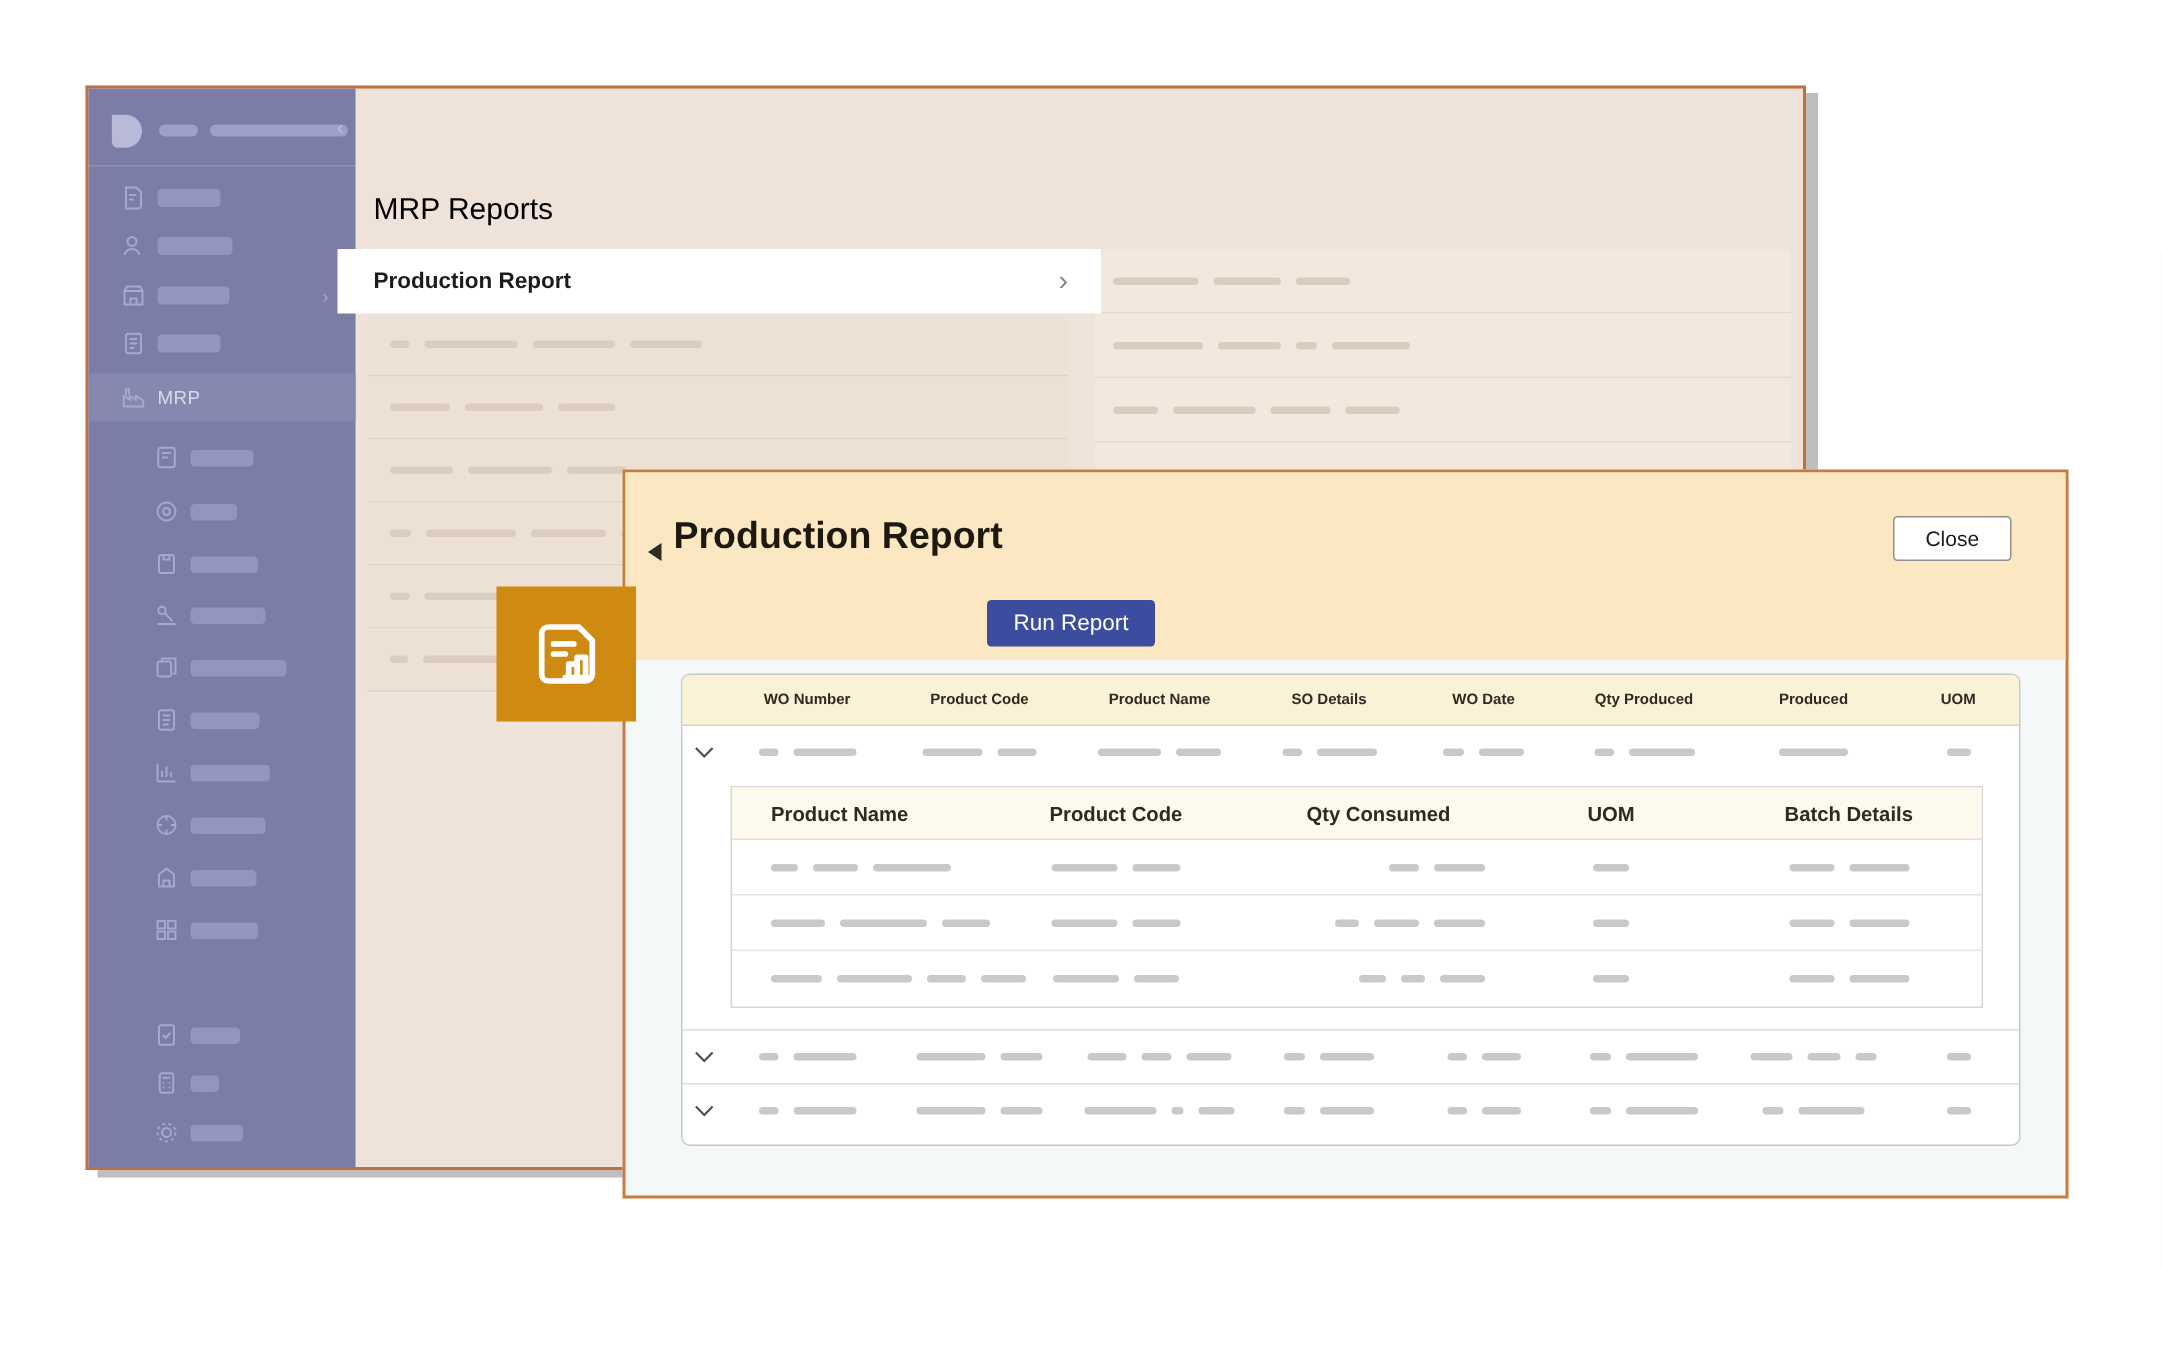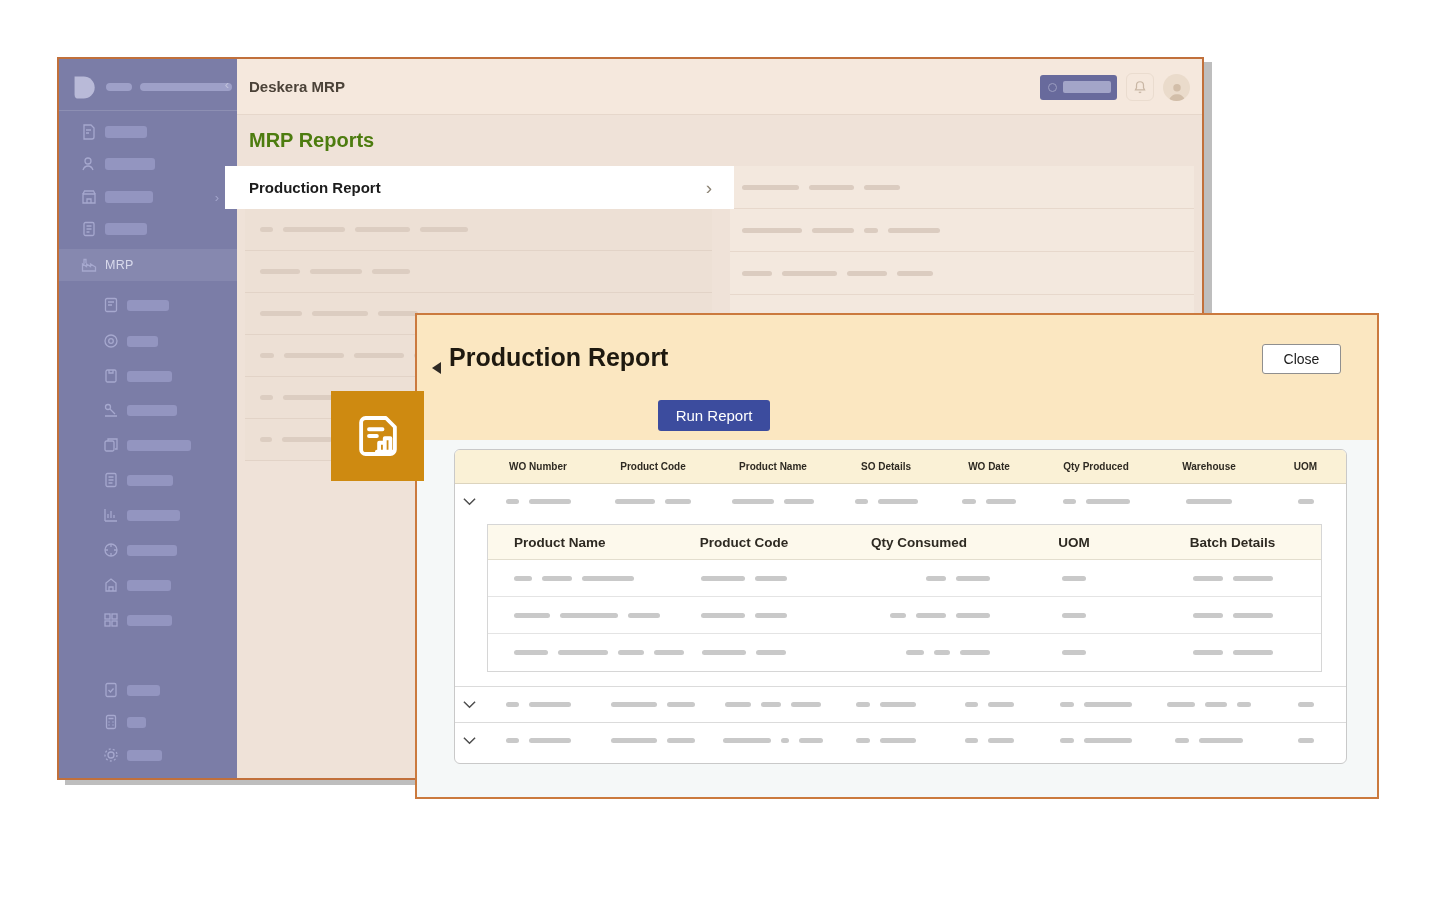--- a/index.html
+++ b/index.html
@@ -35,21 +35,21 @@
   
   .header-bar { left:178px; top:0; width:965px; height:56px; background:#F5E8DD; border-bottom:1px solid #E6D7CB; z-index:0; }
   .app-title { position:absolute; left:12px; top:19px; font-size:15px; font-weight:bold; color:#4B4238; }
   .hdr-right { position:absolute; right:12px; top:14px; display:flex; align-items:center; gap:9px; }
   .purple-btn { width:77px; height:25px; background:#686A9C; border-radius:3px; display:flex; align-items:center; gap:6px; padding-left:8px; }
   .purple-btn .dot { width:9px; height:9px; border:1px solid #9B9DC0; border-radius:50%; }
   .purple-btn .ph { width:48px; height:12px; background:#A3A5C8; border-radius:2px; }
   .bell-box { width:28px; height:28px; border:1px solid #EADCCF; border-radius:6px; background:#F5E8DD; display:flex; align-items:center; justify-content:center; color:#C9B7A5; }
   .avatar { width:27px; height:27px; border-radius:50%; background:#EADBCB; display:flex; align-items:flex-end; justify-content:center; overflow:hidden; color:#D2BEA9; }
 
-  .page-title { left:190px; top:70px; font-size:20px; font-weight:bold; color:#4d7c0f; }
+  .page-title { left:190px; top:70px; font-size:20px; font-weight:normal; color:#000000; }
 
   
   .selected-row { left:166px; top:107px; width:509px; height:43px; background:#fff; z-index:2;
                   display:flex; align-items:center; }
   .selected-row .lbl { margin-left:24px; font-size:15px; font-weight:bold; color:#1C1C1C; }
   .selected-row .chev { margin-left:auto; margin-right:22px; color:#8C8374; font-size:19px; }
   .tan-rows { left:186px; top:150px; width:467px; }
   .tan-row { width:467px; height:42px; border-bottom:1px solid #E2D3C7; display:flex; align-items:center; background:#EDE0D5; }
   .tan-row .bars { margin-left:15px; }
   .tan-rows .bar { background:#DCCDC1; }
@@ -287,41 +287,20 @@
         <svg class="ic" viewBox="0 0 18 18" fill="none" stroke="currentColor" stroke-width="1.3">
             <circle cx="9" cy="9" r="3"></circle>
             <circle cx="9" cy="9" r="6" stroke-dasharray="2 2.2"></circle>
           </svg>
         <span class="bars-holder">
             <span class="side-bar" style="width:35px"></span>
           </span>
       </div>
     </div>
 
-    <div class="abs header-bar">
-      <div class="app-title">Deskera MRP</div>
-      <div class="hdr-right">
-        <div class="purple-btn">
-          <span class="dot"></span>
-          <span class="ph"></span>
-        </div>
-        <div class="bell-box">
-          <svg width="14" height="14" viewBox="0 0 16 16" fill="none" stroke="currentColor" stroke-width="1.4">
-              <path d="M8 2a4 4 0 0 0-4 4v3l-1.2 2.2h10.4L12 9V6a4 4 0 0 0-4-4z"></path>
-              <path d="M6.8 13.5a1.3 1.3 0 0 0 2.4 0"></path>
-            </svg>
-        </div>
-        <div class="avatar">
-          <svg width="22" height="20" viewBox="0 0 20 18">
-              <circle cx="10" cy="6" r="3.4" fill="currentColor"></circle>
-              <path d="M2.5 18c1.3-4.4 4.2-6 7.5-6s6.2 1.6 7.5 6z" fill="currentColor"></path>
-            </svg>
-        </div>
-      </div>
-    </div>
 
     <div class="abs page-title">MRP Reports</div>
 
     <div class="abs selected-row">
       <span class="lbl">Production Report</span>
       <span class="chev">›</span>
     </div>
 
     <div class="abs tan-rows">
       <div class="tan-row">
@@ -420,21 +399,21 @@
 
     <div class="abs table-wrap">
       <div class="t-grid t-head">
         <div class="hcell"></div>
         <div class="hcell">WO Number</div>
         <div class="hcell">Product Code</div>
         <div class="hcell">Product Name</div>
         <div class="hcell">SO Details</div>
         <div class="hcell">WO Date</div>
         <div class="hcell">Qty Produced</div>
-        <div class="hcell">Warehouse</div>
+        <div class="hcell">Produced</div>
         <div class="hcell">UOM</div>
       </div>
 
       <div class="t-grid t-row">
         <div class="chev-cell">
           <svg width="13" height="9" viewBox="0 0 14 9" fill="none" stroke="currentColor" stroke-width="1.6">
               <path d="M1 1.5l6 6 6-6"></path>
             </svg>
         </div>
         <div class="cell">

